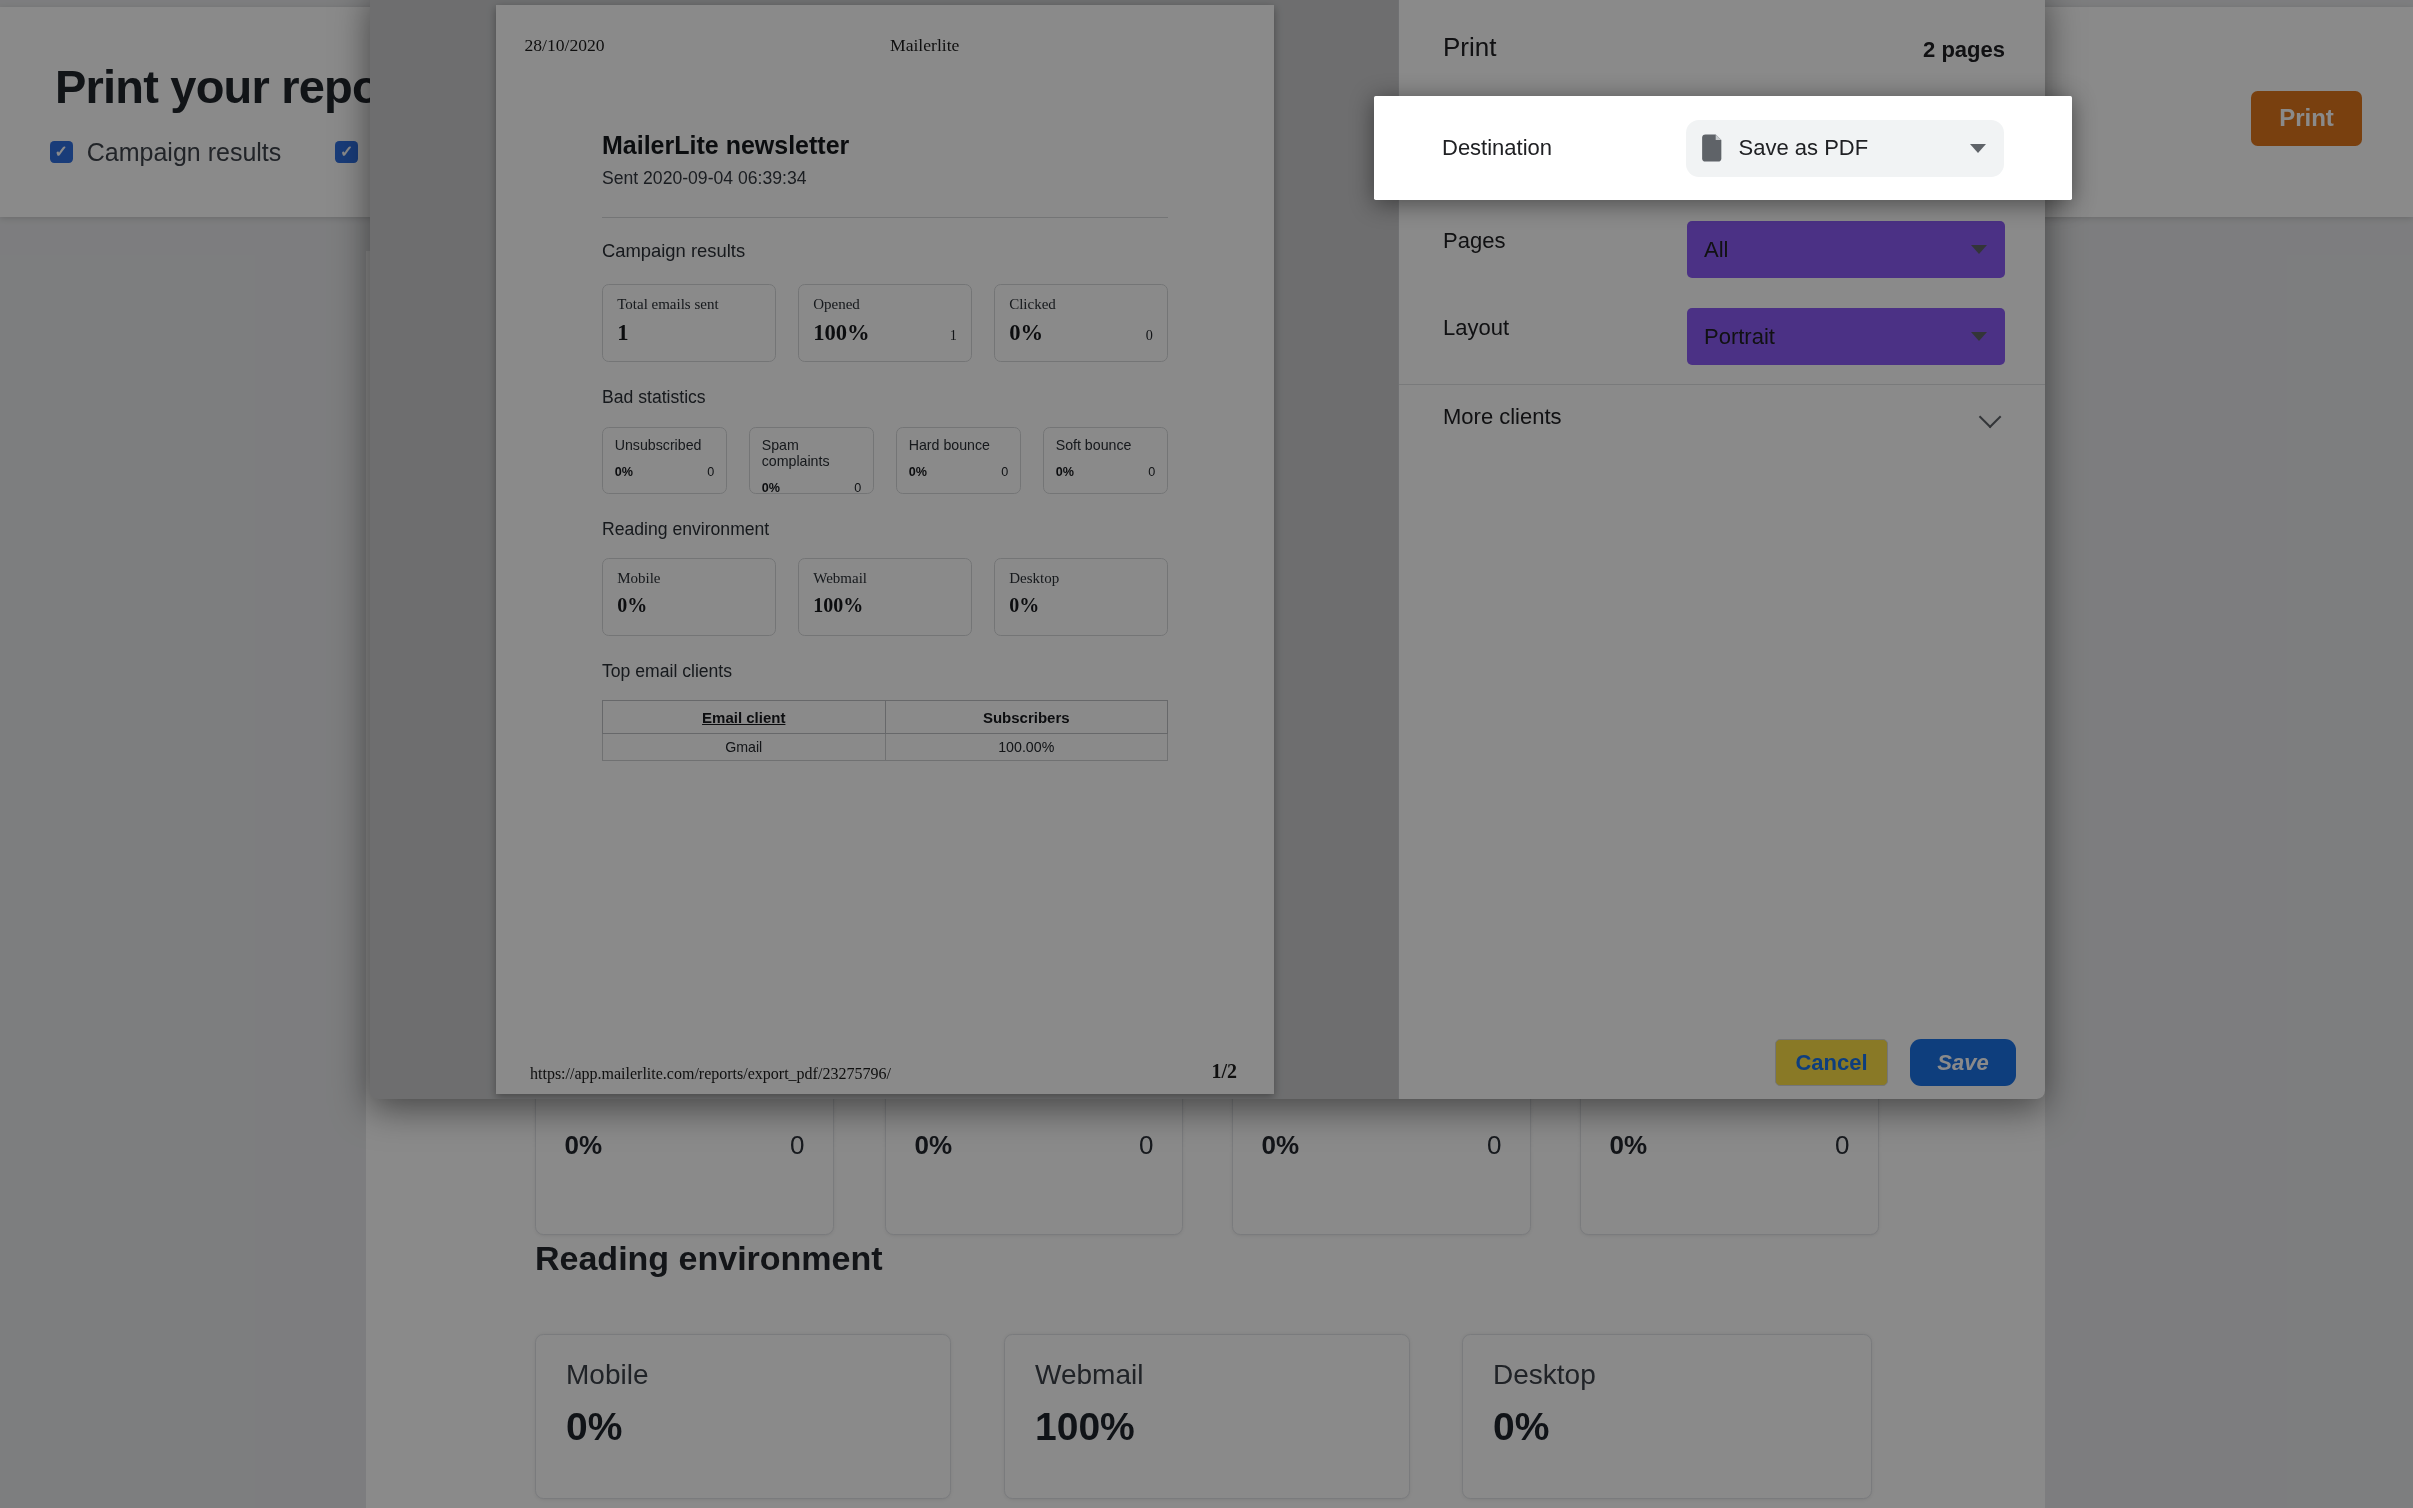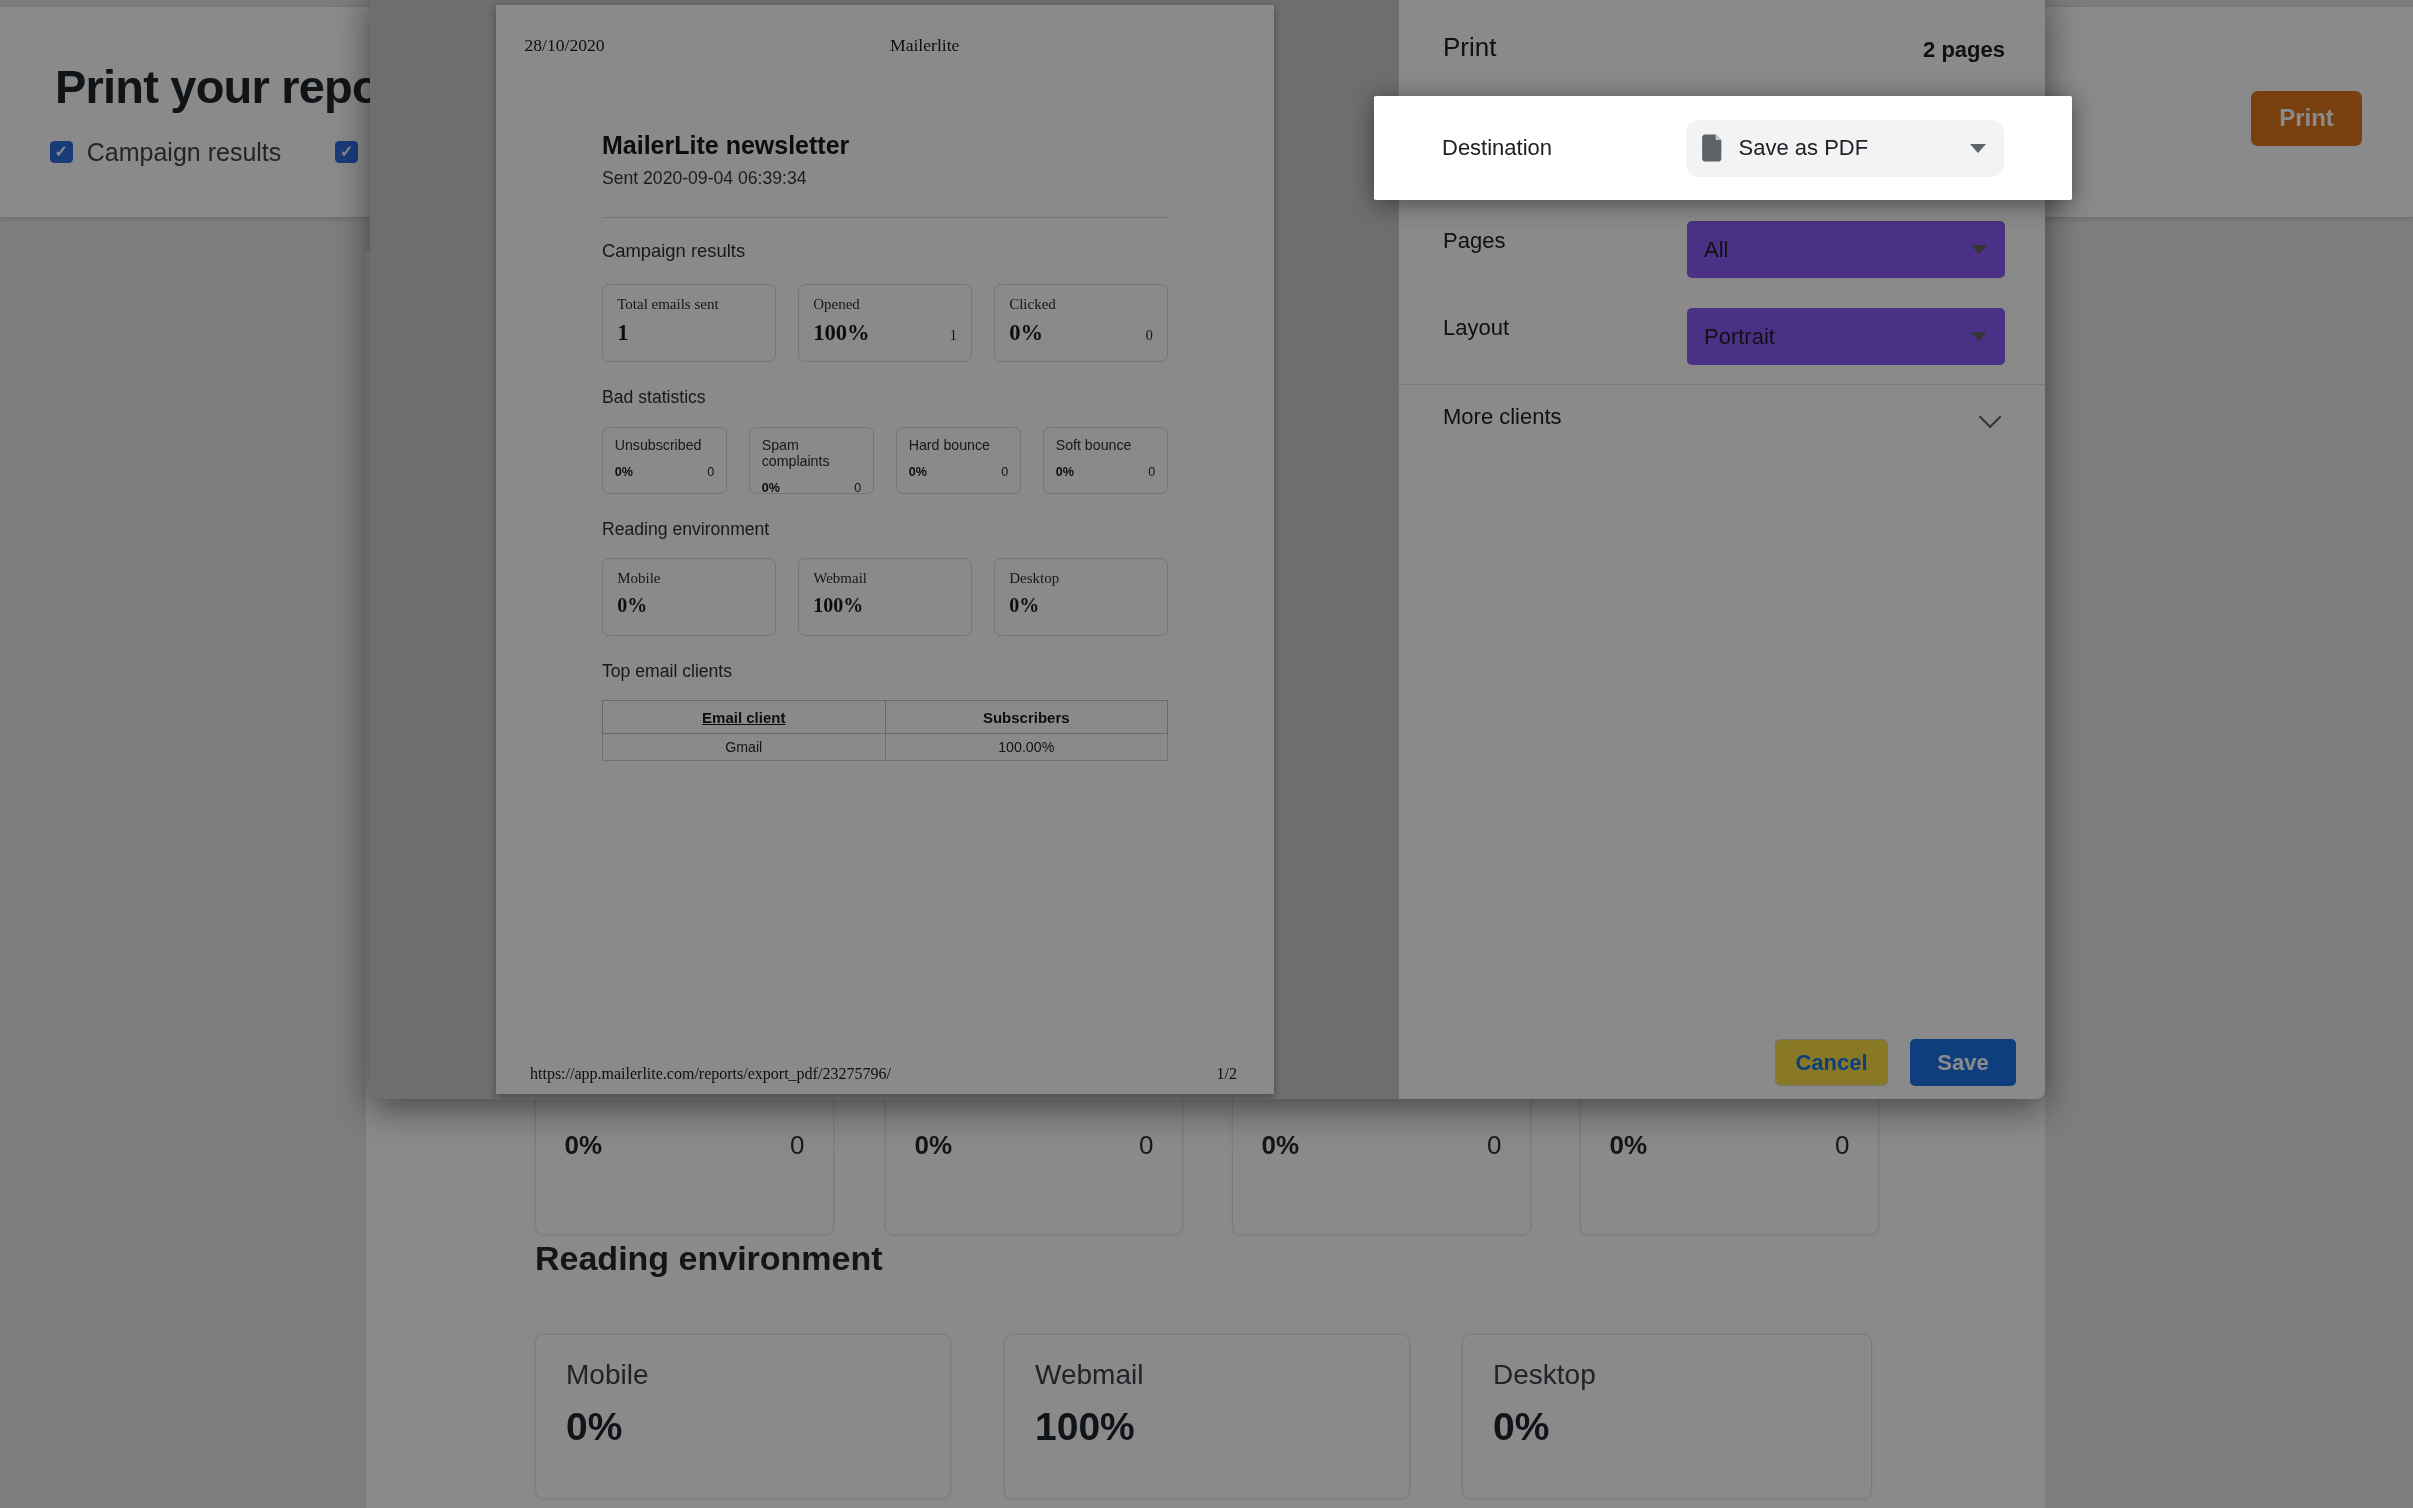--- a/index.html
+++ b/index.html
@@ -64,44 +64,44 @@
   .dstat.small .dstat-vals .c{font-size:12.6px;color:#23272c;}
   .dstat.env .dstat-vals .v{font-size:20px;font-weight:bold;}
   .doc-table{margin-top:18.4px;width:100%;border-collapse:collapse;}
   .doc-table th{border:1.7px solid #bfc1c4;font-size:15px;font-weight:bold;color:#17191d;
                 padding:7.5px 3.4px;text-align:center;}
   .doc-table td{border:1.7px solid #cfd1d3;font-size:14.2px;color:#23272c;
                 padding:5px 3.4px;text-align:center;}
   .doc-foot-url{position:absolute;left:34px;bottom:11.7px;font-family:"Liberation Serif",serif;
                 font-size:16px;color:#1c1c1c;}
   .doc-foot-page{position:absolute;right:37px;bottom:11.7px;font-family:"Liberation Serif",serif;
-                 font-size:16px;color:#1c1c1c;}
+                 font-size:20px;color:#1c1c1c;font-weight:bold;}
 
   .settings-panel{position:absolute;left:1028px;top:0;width:647px;height:100%;
                   background:#ffffff;border-left:0.8px solid #cfd1d4;box-sizing:border-box;}
   .sp-title{position:absolute;left:44px;top:44px;font-size:26px;color:#202124;}
   .sp-pages-count{position:absolute;right:40px;top:49px;font-size:22px;font-weight:600;color:#202124;}
   .sp-label{position:absolute;left:44px;font-size:22px;color:#202124;}
   .dropdown{position:absolute;left:288px;width:318px;height:57px;background:#8b5cf6;
             border-radius:5px;display:flex;align-items:center;
             padding:0 18.4px 0 17px;box-sizing:border-box;text-align:right;}
   .dropdown .dd-text{font-size:22px;color:#202124;}
   .caret{margin-left:auto;width:0;height:0;border-left:8.4px solid transparent;
          border-right:8.4px solid transparent;border-top:9.2px solid #5f6368;}
   .sp-divider{position:absolute;left:0;right:0;top:396px;height:0.8px;background:#dfe1e4;}
   .sp-more{position:absolute;left:44px;top:416px;font-size:22px;color:#202124;}
   .chevron-down{position:absolute;right:47px;top:421px;width:14.2px;height:14.2px;
                 border-right:2.5px solid #5f6368;border-bottom:2.5px solid #5f6368;
                 transform:rotate(45deg);}
   .btn-cancel{position:absolute;left:376px;top:1051px;width:113px;height:47px;border-radius:5px;
               background:#fde047;border:1.7px solid #d6d9dd;color:#1a73e8;font-size:22px;font-weight:bold;
               display:flex;align-items:center;justify-content:center;box-sizing:border-box;}
-  .btn-save{position:absolute;left:511px;top:1051px;width:106px;height:47px;border-radius:5px;
+  .btn-save{position:absolute;left:511px;top:1051px;width:106px;height:47px;border-radius:11px;
             background:#1a73e8;color:#ffffff;font-size:22px;font-weight:bold;
-            display:flex;align-items:center;justify-content:center;}
+            display:flex;align-items:center;justify-content:center;font-style:italic;}
 
   
   .dim-overlay{position:absolute;left:0;top:0;width:2413px;height:1508px;
                background:rgba(0,0,0,0.46);z-index:20;}
   .spotlight{position:absolute;left:1374px;top:96px;width:698px;height:104px;background:#ffffff;
              z-index:30;border-radius:1.7px;box-shadow:0 3.4px 23.5px rgba(0,0,0,.45);}
   .spot-label{position:absolute;left:68px;top:39px;font-size:22px;color:#202124;}
   .spot-dd{position:absolute;left:312px;top:23.5px;width:318px;height:57px;background:#f1f3f4;
            border-radius:13px;display:flex;align-items:center;
            padding:0 18.4px 0 15px;box-sizing:border-box;}

